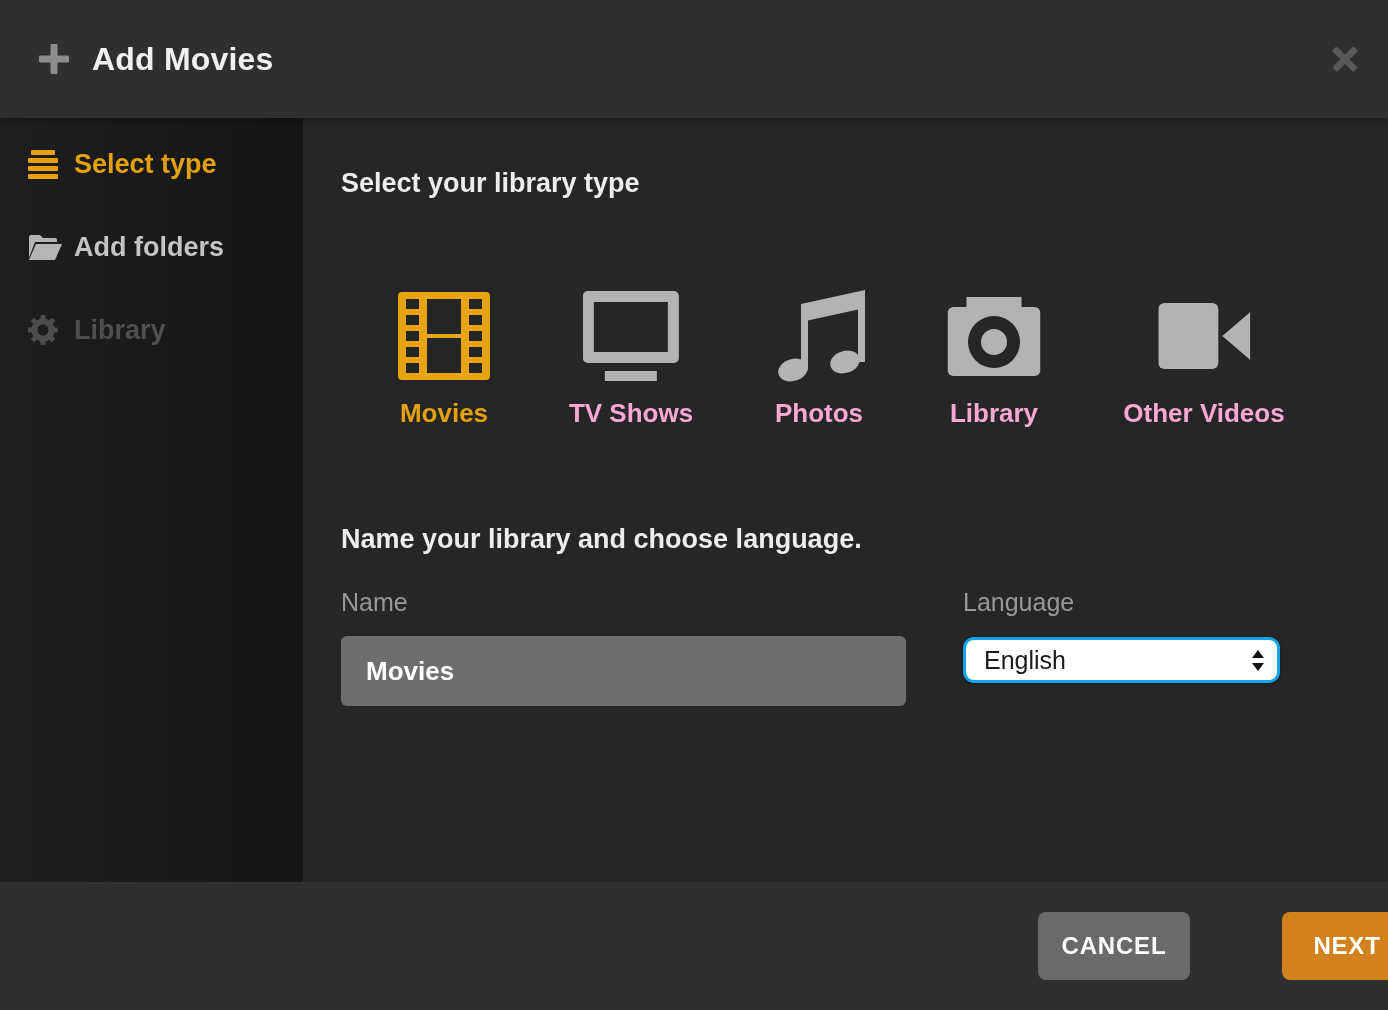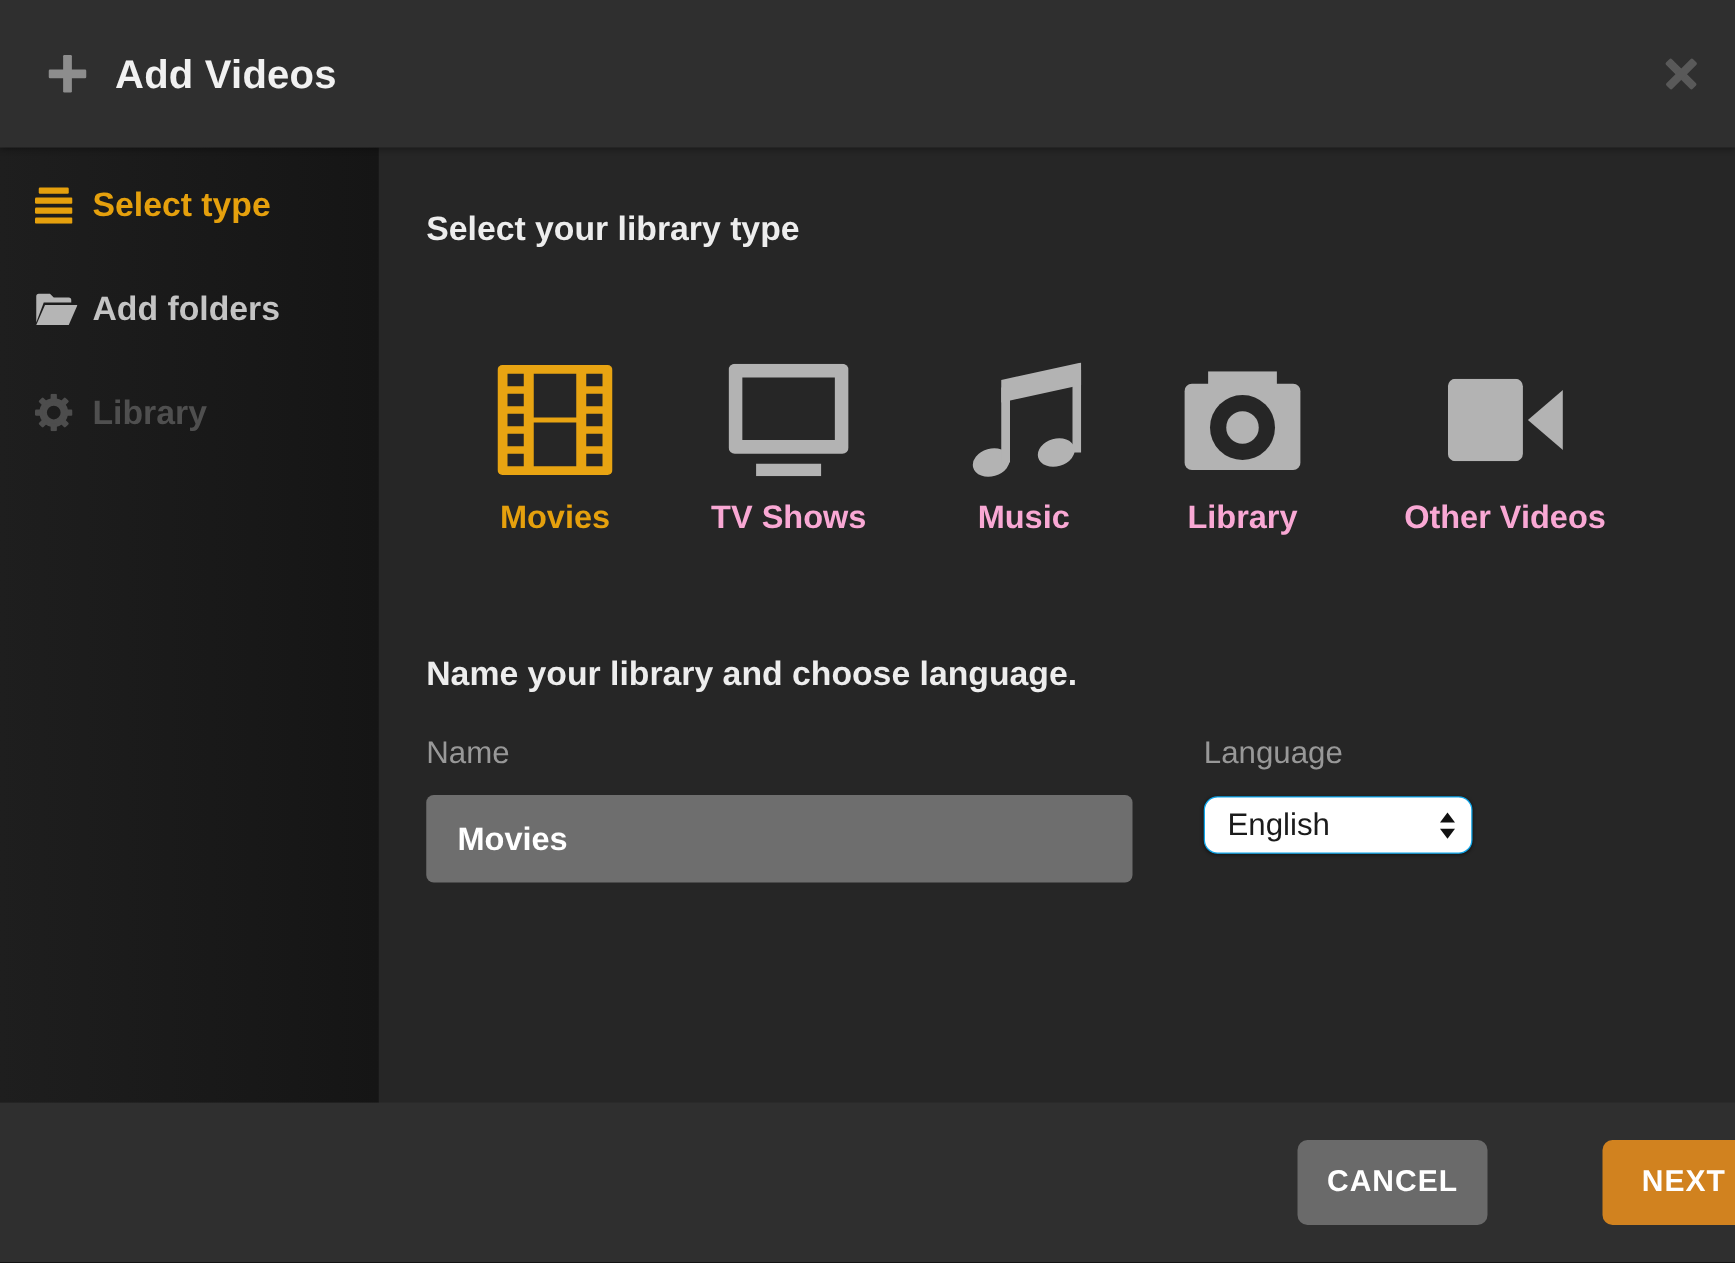--- a/index.html
+++ b/index.html
@@ -59,22 +59,22 @@
   .lib-type.selected .lib-label { color:#e5a00d; }
 
   .field-label { position:absolute; top:470px; color:#989898; font-size:25px; }
   .name-input {
     position:absolute; left:38px; top:518px; width:565px; height:70px;
     background:#6e6e6e; border:none; border-radius:6px; color:#ffffff;
     font-size:26px; font-weight:600; padding:0 25px; outline:none;
     font-family:"Liberation Sans", sans-serif;
   }
   .lang-select {
-    position:absolute; left:660px; top:519px; width:215px; height:46px;
-    background:#ffffff; border:1px solid #0ea5e9; border-radius:11px;
+    position:absolute; left:660px; top:519px; width:317px; height:46px;
+    background:#ffffff; border:3px solid #0ea5e9; border-radius:11px;
     display:flex; align-items:center; justify-content:space-between;
     padding:0 12px 0 18px; cursor:pointer; box-shadow:0 1px 3px rgba(0,0,0,.45);
   }
   .lang-select .sel-text { color:#1b1b1b; font-size:25px; }
   .updown-ic { width:14px; height:23px; color:#111; }
 
   
   .dlg-footer { position:absolute; top:882px; left:0; width:1388px; height:128px; background:#2f2f2f; }
   .btn {
     position:absolute; top:30px; height:68px; border:none; border-radius:8px;
@@ -91,21 +91,21 @@
 
 <div class="app">
 
   <header class="dlg-header">
     <span class="plus-ic">
       <svg viewBox="0 0 32 32" fill="currentColor">
         <rect x="1" y="12.5" width="30" height="7" rx="1"></rect>
         <rect x="12.5" y="1" width="7" height="30" rx="1"></rect>
       </svg>
     </span>
-    <h1 class="dlg-title">Add Videos</h1>
+    <h1 class="dlg-title">Add Movies</h1>
     <button class="close-btn">
       <span>
         <svg viewBox="0 0 26 26" fill="currentColor">
           <rect x="-2" y="10" width="30" height="6.5" rx="1.5" transform="rotate(45 13 13)"></rect>
           <rect x="-2" y="10" width="30" height="6.5" rx="1.5" transform="rotate(-45 13 13)"></rect>
         </svg>
       </span>
     </button>
   </header>
 
@@ -194,21 +194,21 @@
     <div class="lib-type" style="left:516px">
       <div class="lib-icon">
         <svg viewBox="0 0 92 92" width="92" height="92" fill="currentColor">
           <ellipse cx="20" cy="80" rx="15" ry="11" transform="rotate(-16 20 80)"></ellipse>
           <ellipse cx="72" cy="72" rx="15" ry="11" transform="rotate(-16 72 72)"></ellipse>
           <polygon points="28,14 92,0 92,18 28,32"></polygon>
           <rect x="28" y="20" width="7" height="60"></rect>
           <rect x="85" y="6" width="7" height="66"></rect>
         </svg>
       </div>
-      <div class="lib-label">Music</div>
+      <div class="lib-label">Photos</div>
     </div>
 
     <div class="lib-type" style="left:691px">
       <div class="lib-icon">
         <svg viewBox="0 0 93 79" width="93" height="79" fill="currentColor">
           <rect x="19" y="0" width="55" height="14"></rect>
           <rect x="0" y="10" width="93" height="69" rx="6"></rect>
           <circle cx="46.5" cy="45" r="26" fill="#262626"></circle>
           <circle cx="46.5" cy="45" r="13"></circle>
         </svg>

